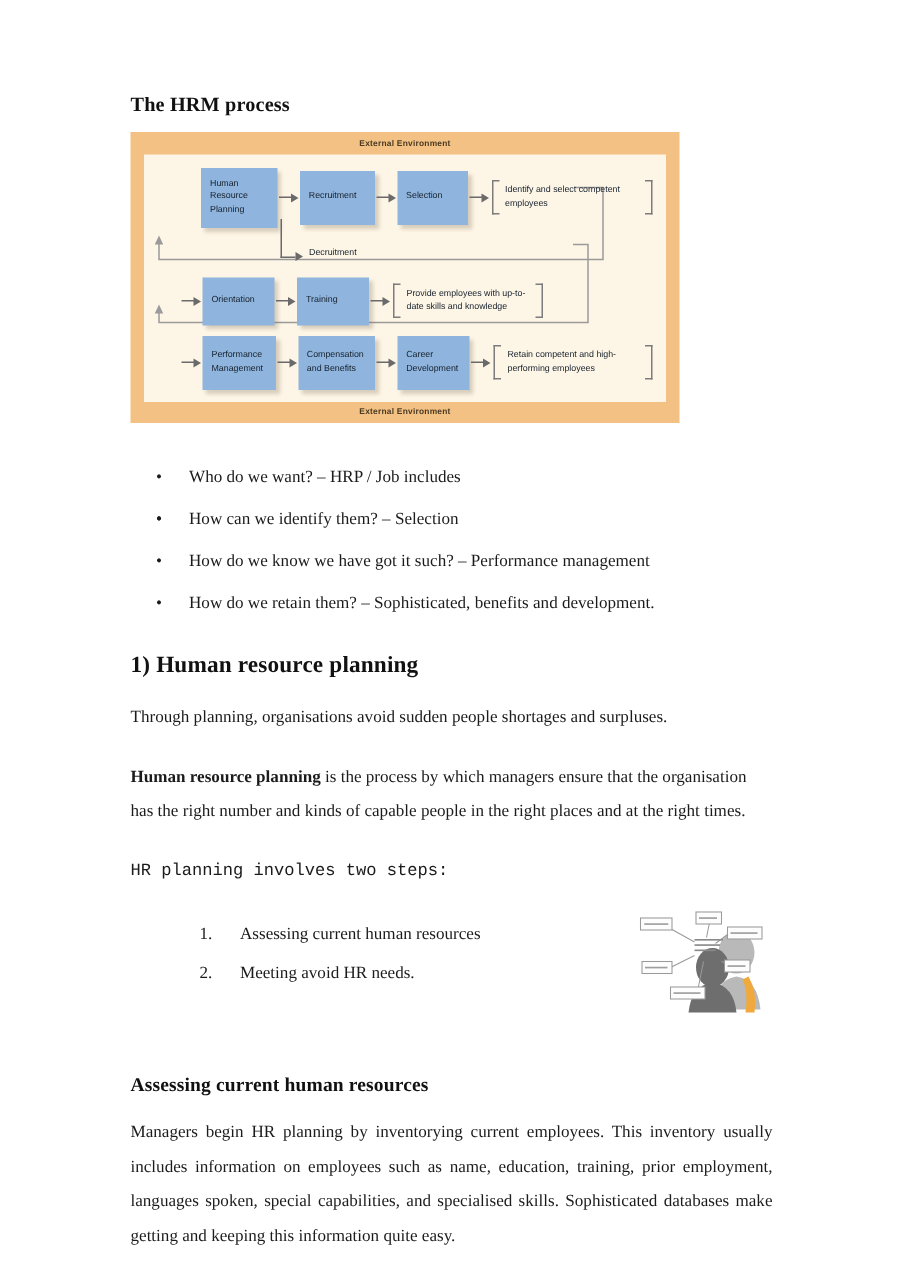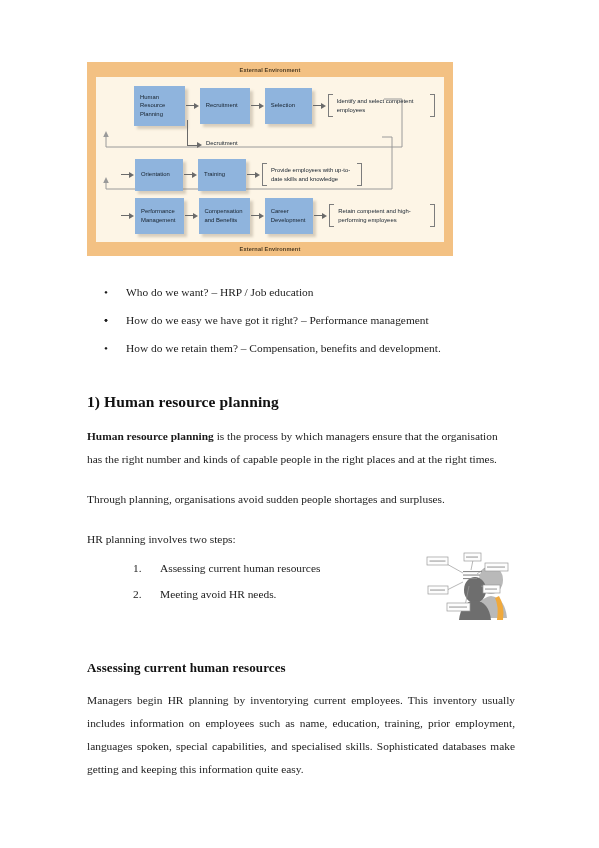--- a/index.html
+++ b/index.html
@@ -273,20 +273,21 @@
 
   
   .clipart svg { display: block; }
 </style>
 </head>
 <body>
 
 <div class="page">
   <div class="content">
 
+    <h1 class="doc-h1">The HRM process</h1>
 
     <div class="figure-wrap">
       <div class="hrm-figure">
 
         <div class="env-label">External Environment</div>
 
         <div class="env-inner">
 
           <svg class="loop-svg" viewBox="0 0 348 165" preserveAspectRatio="none">
 
@@ -336,45 +337,46 @@
 
         </div>
 
         <div class="env-label">External Environment</div>
       </div>
     </div>
 
     <ul class="bullets">
       <li>
         <span class="bullet-dot">•</span>
-        <span>Who do we want? – HRP / Job education</span>
+        <span>Who do we want? – HRP / Job includes</span>
       </li>
       <li>
         <span class="bullet-dot">•</span>
       </li>
       <li>
         <span class="bullet-dot">•</span>
+        <span> How can we identify them? – Selection</span>
       </li>
       <li>
         <span class="bullet-dot">•</span>
-        <span>How do we easy we have got it right? – Performance management</span>
+        <span>How do we know we have got it such? – Performance management</span>
       </li>
       <li>
         <span class="bullet-dot">•</span>
-        <span>How do we retain them? – Compensation, benefits and development.</span>
+        <span>How do we retain them? – Sophisticated, benefits and development.</span>
       </li>
     </ul>
 
-    <h2 class="doc-h2" style="margin-top:34px;">1) Human resource planning</h2>
+    <h2 class="doc-h2" style="margin-top:22px;">1) Human resource planning</h2>
+
+    <p class="body-para">Through planning, organisations avoid sudden people shortages and surpluses.</p>
 
     <p class="body-para"><b>Human resource planning</b><span> is the process by which managers ensure that the organisation has the right number and kinds of capable people in the right places and at the right times.</span></p>
 
-    <p class="body-para">Through planning, organisations avoid sudden people shortages and surpluses.</p>
-
-    <p class="body-para" style="margin-bottom:7px;">HR planning involves two steps:</p>
+    <p class="body-para" style="margin-bottom:20px;font-family:Liberation Mono, monospace;">HR planning involves two steps:</p>
 
     <div class="steps-row">
       <ol class="numbers">
         <li>
           <span class="num-marker">1.</span>
           <span>Assessing current human resources</span>
         </li>
         <li>
           <span class="num-marker">2.</span>
           <span>Meeting avoid HR needs.</span>

